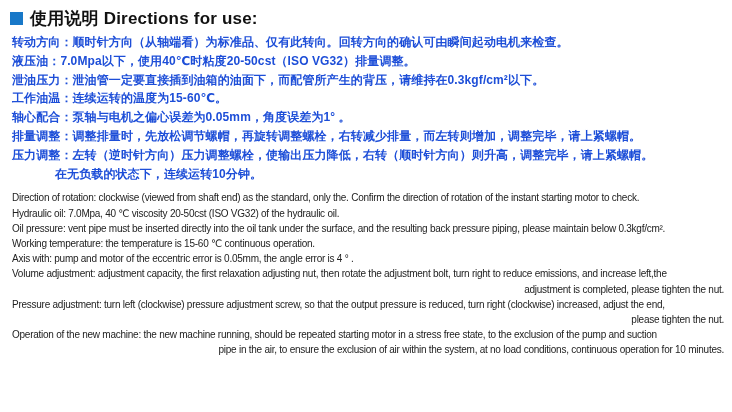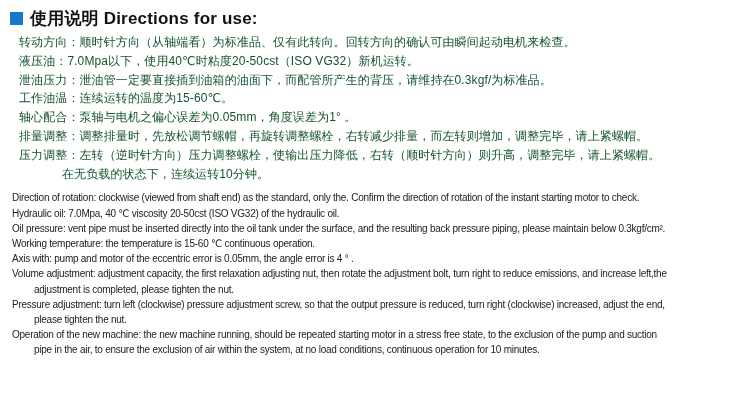--- a/index.html
+++ b/index.html
@@ -28,60 +28,60 @@
   .title-text {
     font-size: 17px;
     font-weight: bold;
     color: #111111;
     letter-spacing: 0.2px;
     white-space: nowrap;
   }
 
   .cn-section {
     margin-top: 2px;
-    margin-left: 9px;
+    margin-left: 2px;
     font-size: 12px;
-    font-weight: normal;
-    color: #14532d;
+    font-weight: bold;
+    color: #1d4ed8;
   }
   .cn-section .line {
     line-height: 18.8px;
     white-space: nowrap;
     letter-spacing: 0.1px;
   }
   .cn-section .indent { padding-left: 43px; }
 
   .en-section {
     margin-top: 7px;
     margin-left: 2px;
     font-size: 10px;
     font-weight: normal;
     color: #222222;
   }
   .en-section .line {
     line-height: 15.2px;
     white-space: nowrap;
     letter-spacing: -0.25px;
   }
-  .en-section .indent { padding-left: 22px; }
+  .en-section .indent { padding-left: 22px; text-align: right; }
 </style>
 </head>
 <body>
 
 <div class="doc">
 
   <div class="title-row">
     <span class="bullet"></span>
     <span class="title-text">使用说明 Directions for use:</span>
   </div>
 
   <div class="cn-section">
     <div class="line">转动方向：顺时针方向（从轴端看）为标准品、仅有此转向。回转方向的确认可由瞬间起动电机来检查。</div>
-    <div class="line">液压油：7.0Mpa以下，使用40℃时粘度20-50cst（ISO VG32）新机运转。</div>
-    <div class="line">泄油压力：泄油管一定要直接插到油箱的油面下，而配管所产生的背压，请维持在0.3kgf/为标准品。</div>
+    <div class="line">液压油：7.0Mpa以下，使用40℃时粘度20-50cst（ISO VG32）排量调整。</div>
+    <div class="line">泄油压力：泄油管一定要直接插到油箱的油面下，而配管所产生的背压，请维持在0.3kgf/cm²以下。</div>
     <div class="line">工作油温：连续运转的温度为15-60℃。</div>
     <div class="line">轴心配合：泵轴与电机之偏心误差为0.05mm，角度误差为1° 。</div>
     <div class="line">排量调整：调整排量时，先放松调节螺帽，再旋转调整螺栓，右转减少排量，而左转则增加，调整完毕，请上紧螺帽。</div>
     <div class="line">压力调整：左转（逆时针方向）压力调整螺栓，使输出压力降低，右转（顺时针方向）则升高，调整完毕，请上紧螺帽。</div>
     <div class="line indent">在无负载的状态下，连续运转10分钟。</div>
   </div>
 
   <div class="en-section">
     <div class="line">Direction of rotation: clockwise (viewed from shaft end) as the standard, only the. Confirm the direction of rotation of  the instant starting motor to check.</div>
     <div class="line">Hydraulic oil: 7.0Mpa, 40 ℃ viscosity 20-50cst (ISO VG32) of the hydraulic oil.</div>

